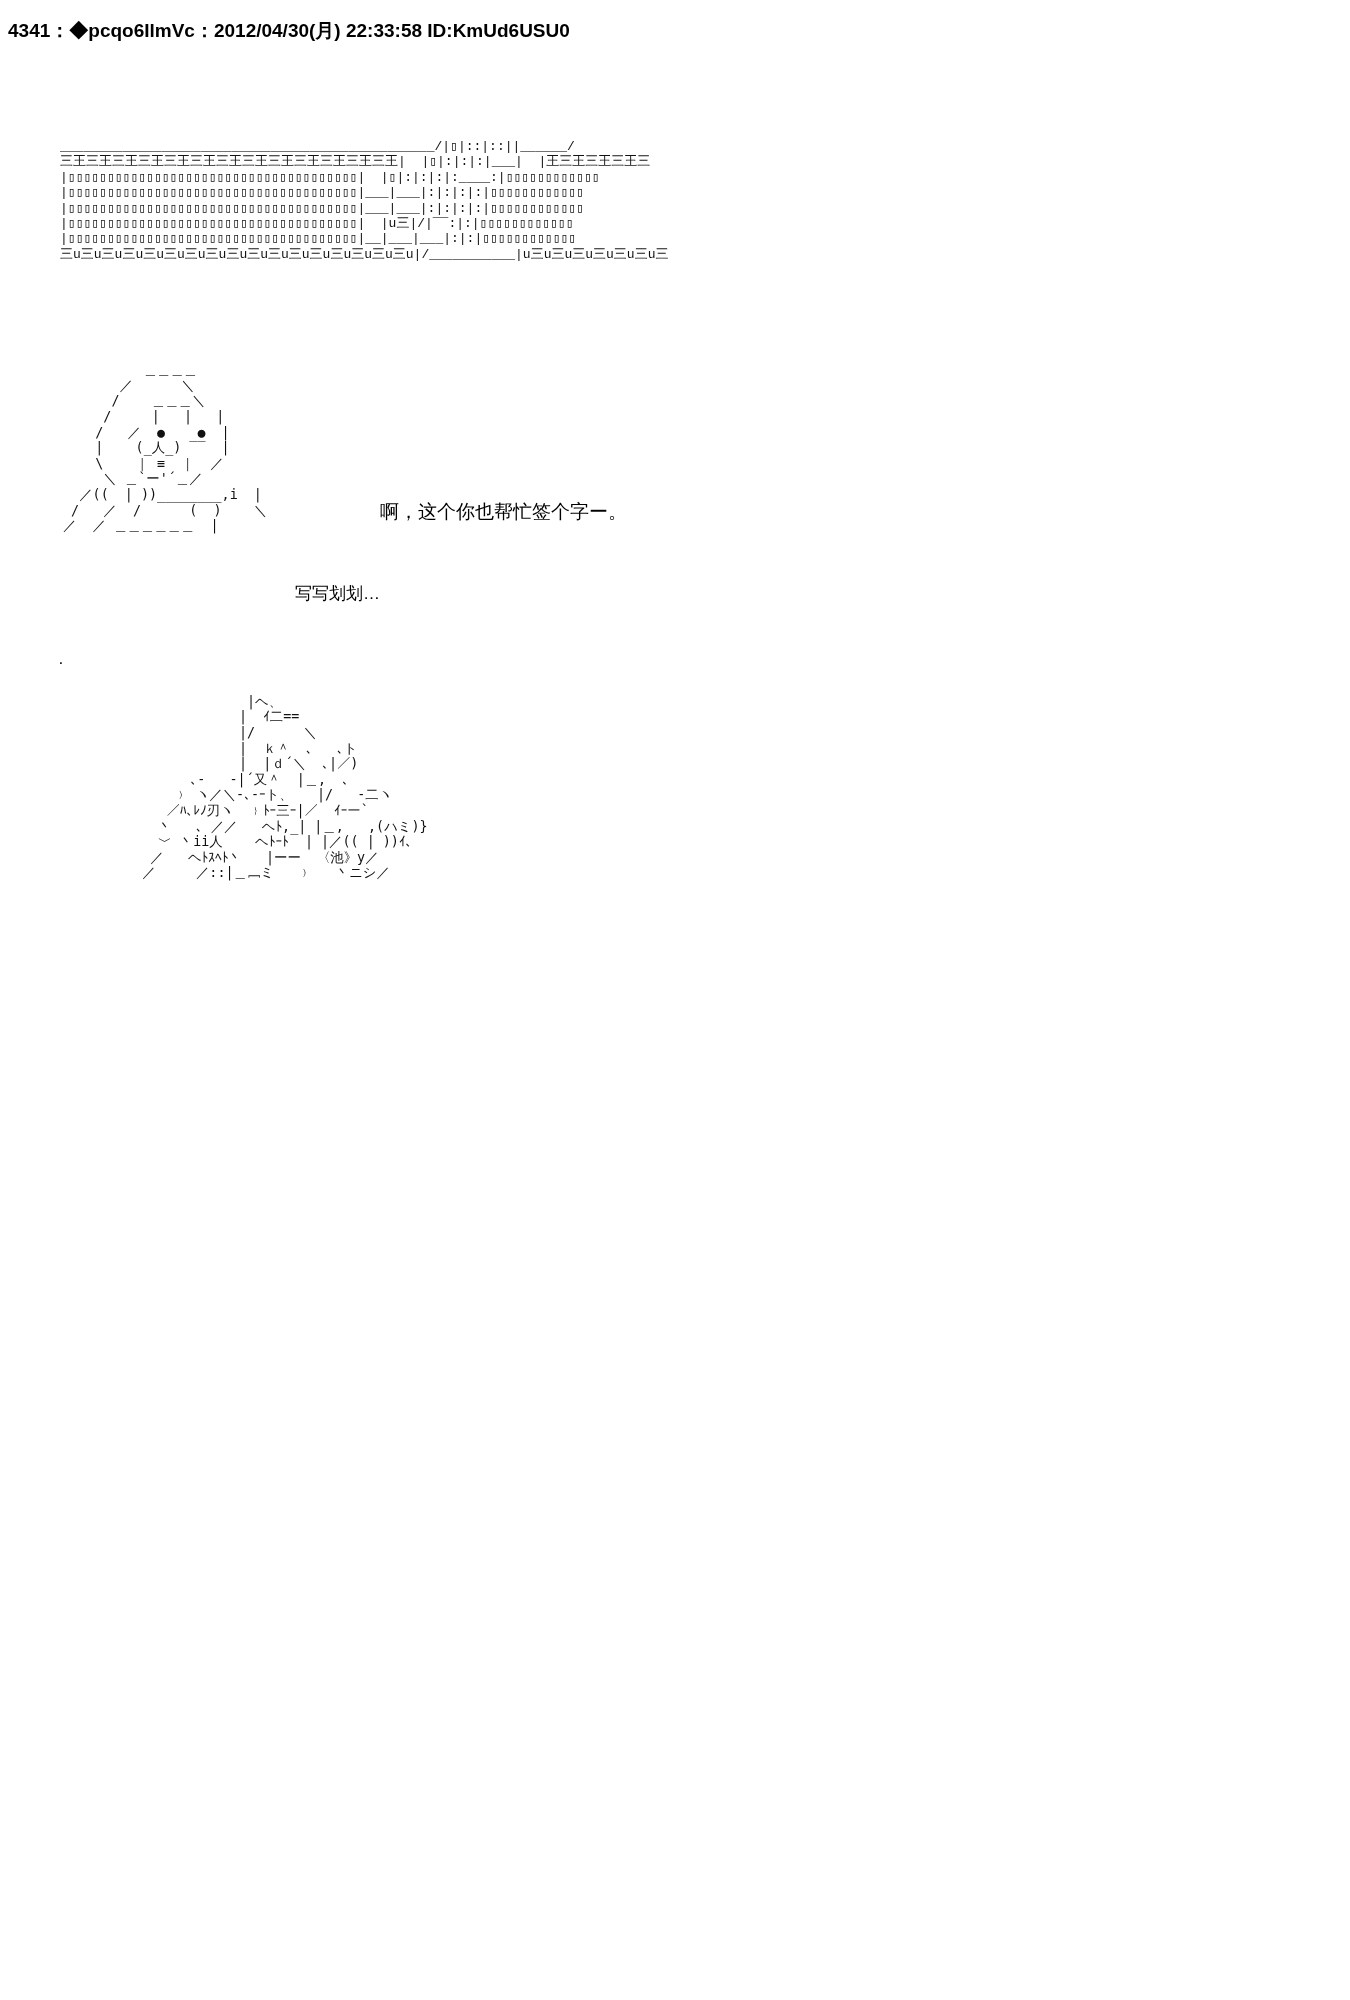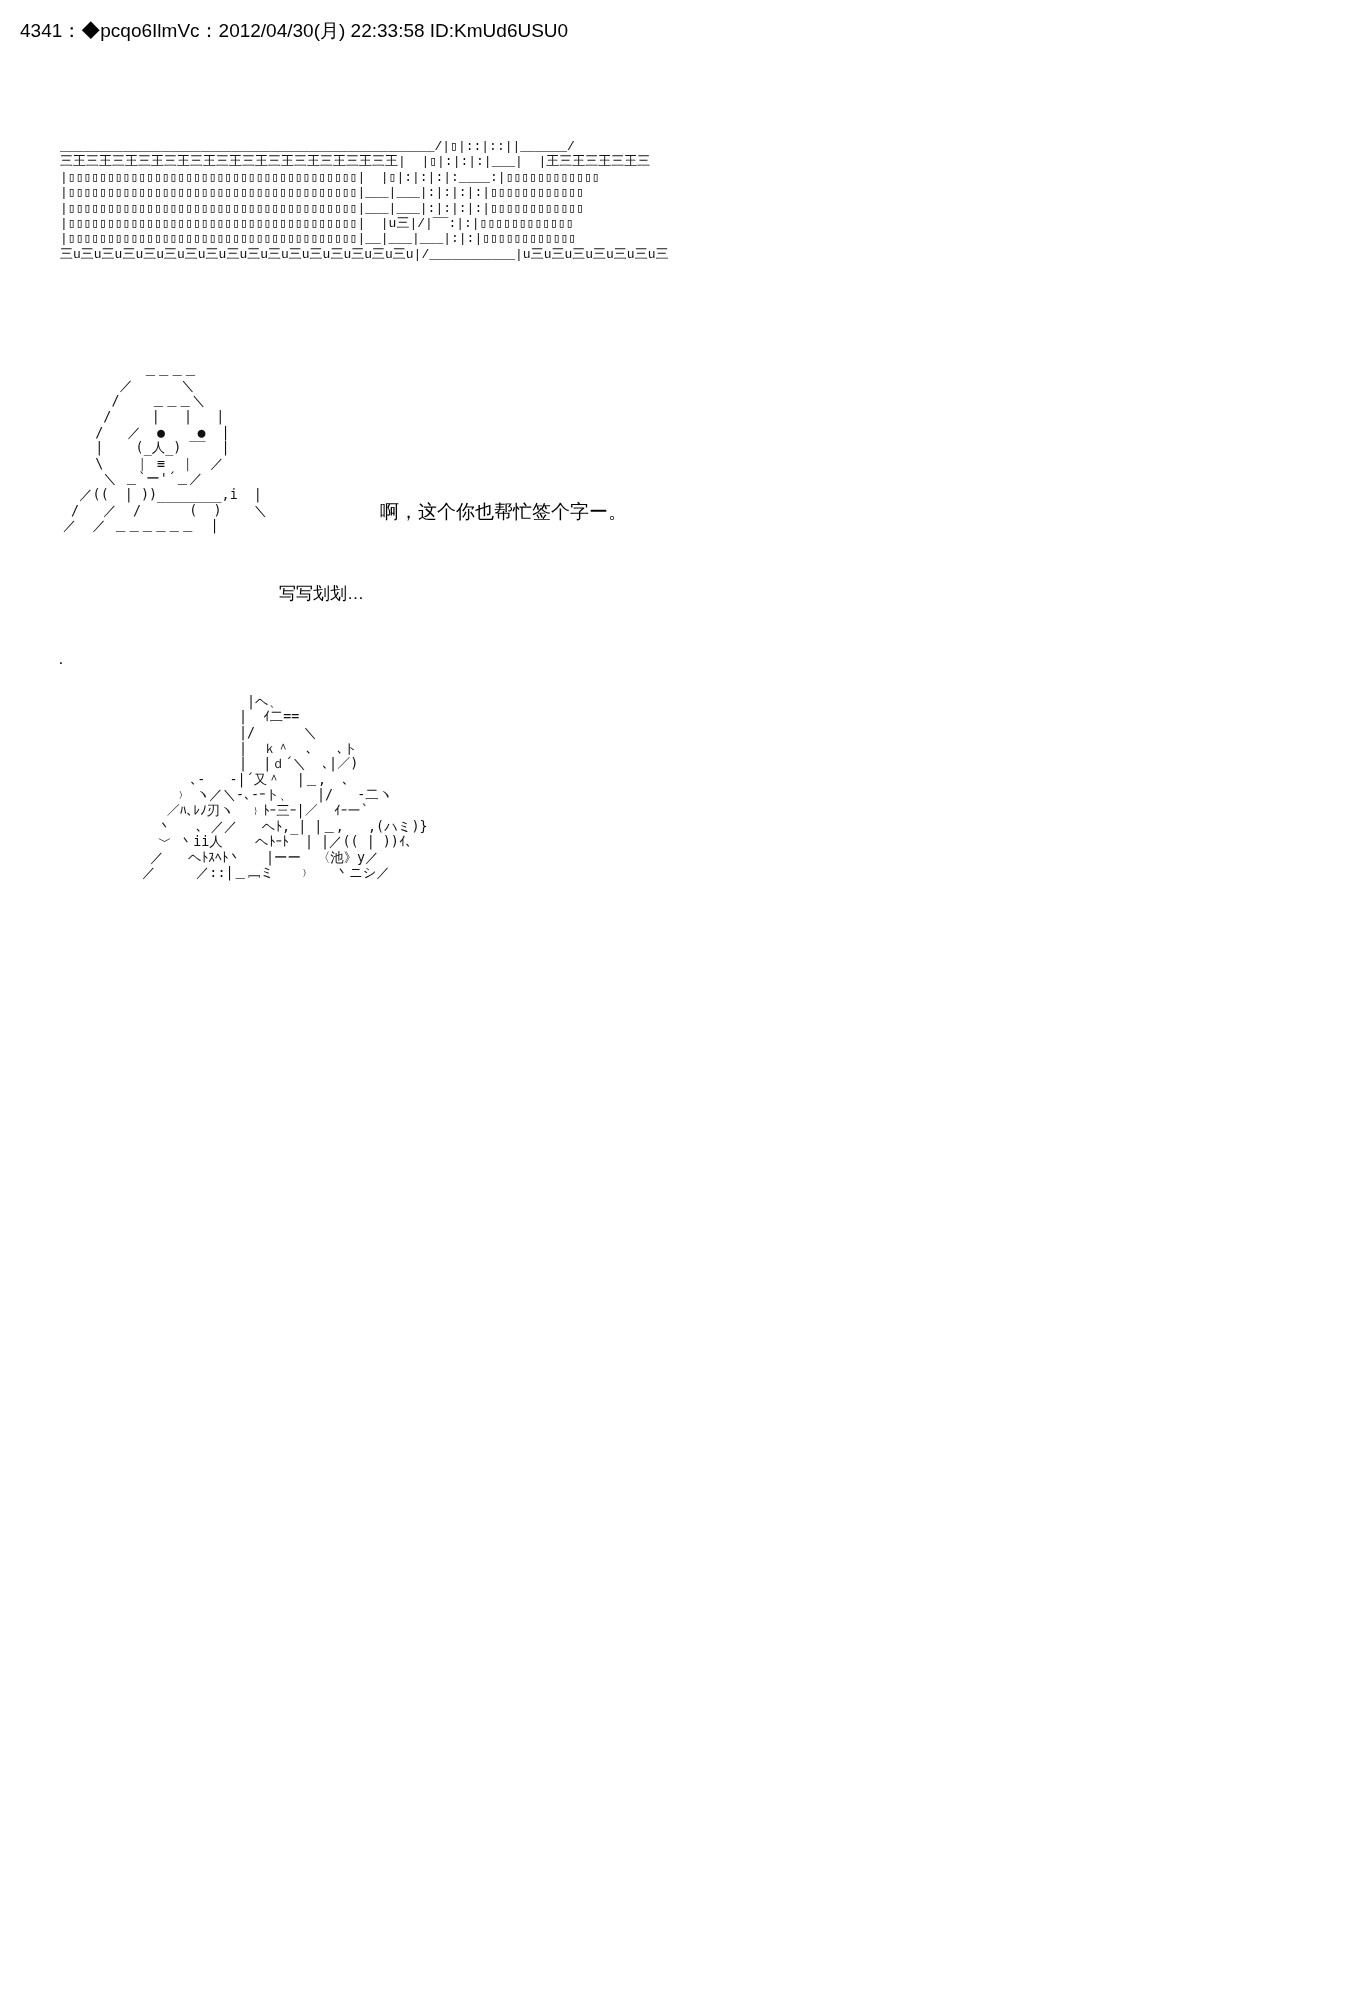--- a/index.html
+++ b/index.html
@@ -16,22 +16,23 @@
   }
   .page {
     width: 1350px;
     position: relative;
     overflow: hidden;
   }
   
   .post-head {
     font-size: 19px;
     line-height: 26px;
-    padding: 18px 0 0 20px;
+    padding: 18px 0 0 8px;
     white-space: nowrap;
+    font-weight: bold;
   }
 
   
   .post-body {
     padding: 0 0 0 0;
   }
   .aa {
     font-family: "DejaVu Sans Mono", monospace;
     font-size: 13.2px;
     line-height: 15.2px;
@@ -56,21 +57,21 @@
     line-height: 15.6px;
   }
   .speech {
     position: absolute;
     font-size: 19px;
     line-height: 28px;
     white-space: pre;
     color: #000;
   }
   .speech-1 { left: 380px; top: 498px; }
-  .speech-2 { left: 279px; top: 580px; font-size: 17px; }
+  .speech-2 { left: 295px; top: 580px; font-size: 17px; }
 
   .dot-1 { position: absolute; left: 57px; top: 652px; font-size: 13px; font-family: "DejaVu Sans Mono", monospace;}
   .spacer { height: 1px; }
 </style>
 </head>
 <body>
 
 <div class="page">
 
   <div class="post-head"><span>4341</span><span>：</span><span>◆pcqo6IlmVc</span><span>：</span><span>2012/04/30(月) 22:33:58</span> <span>ID:KmUd6USU0</span></div>

